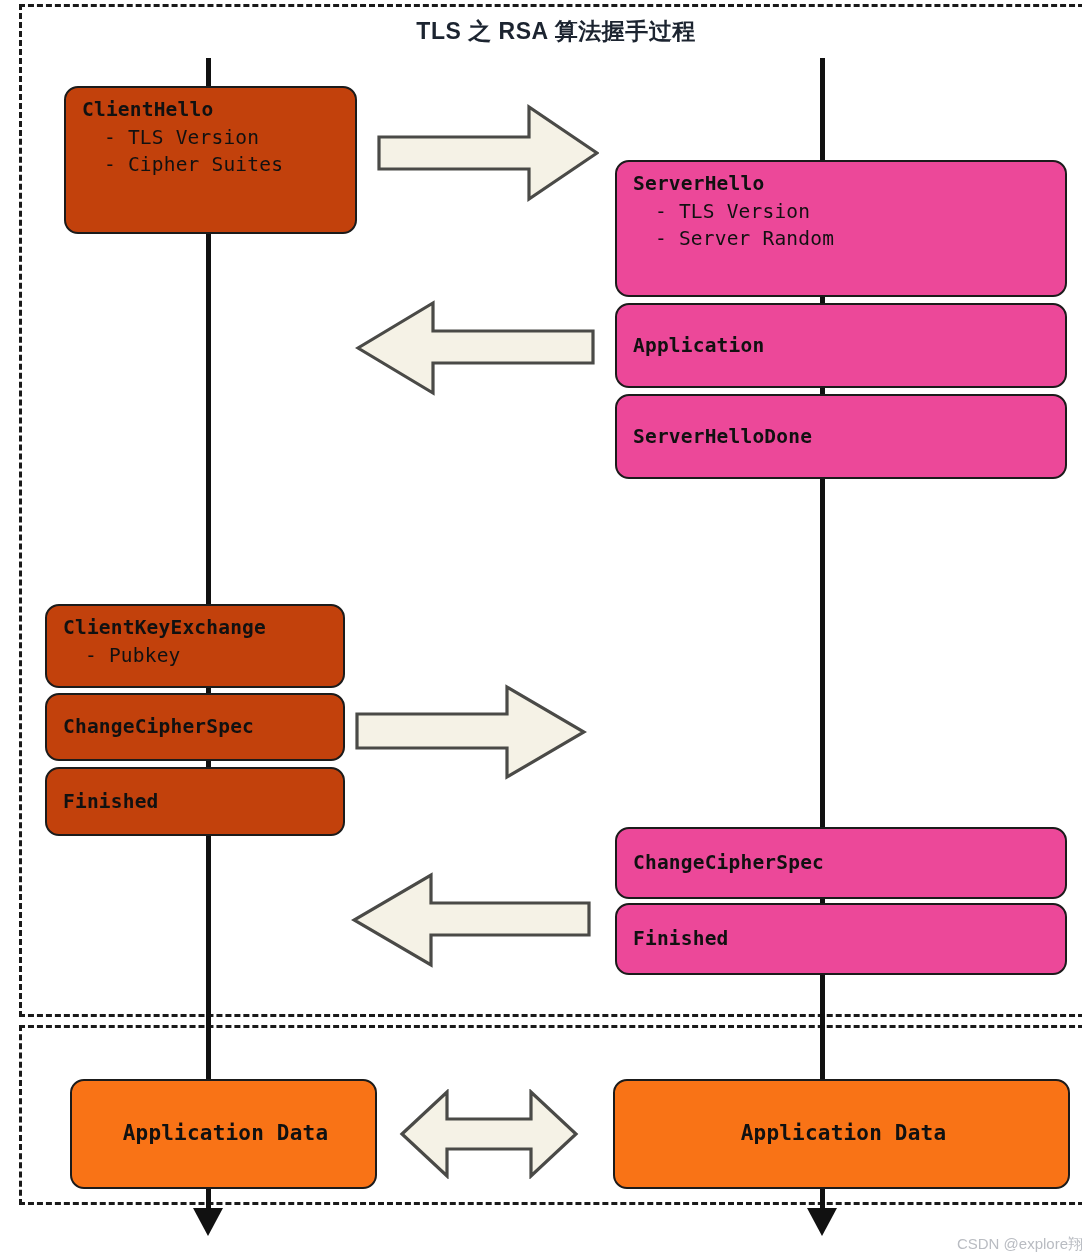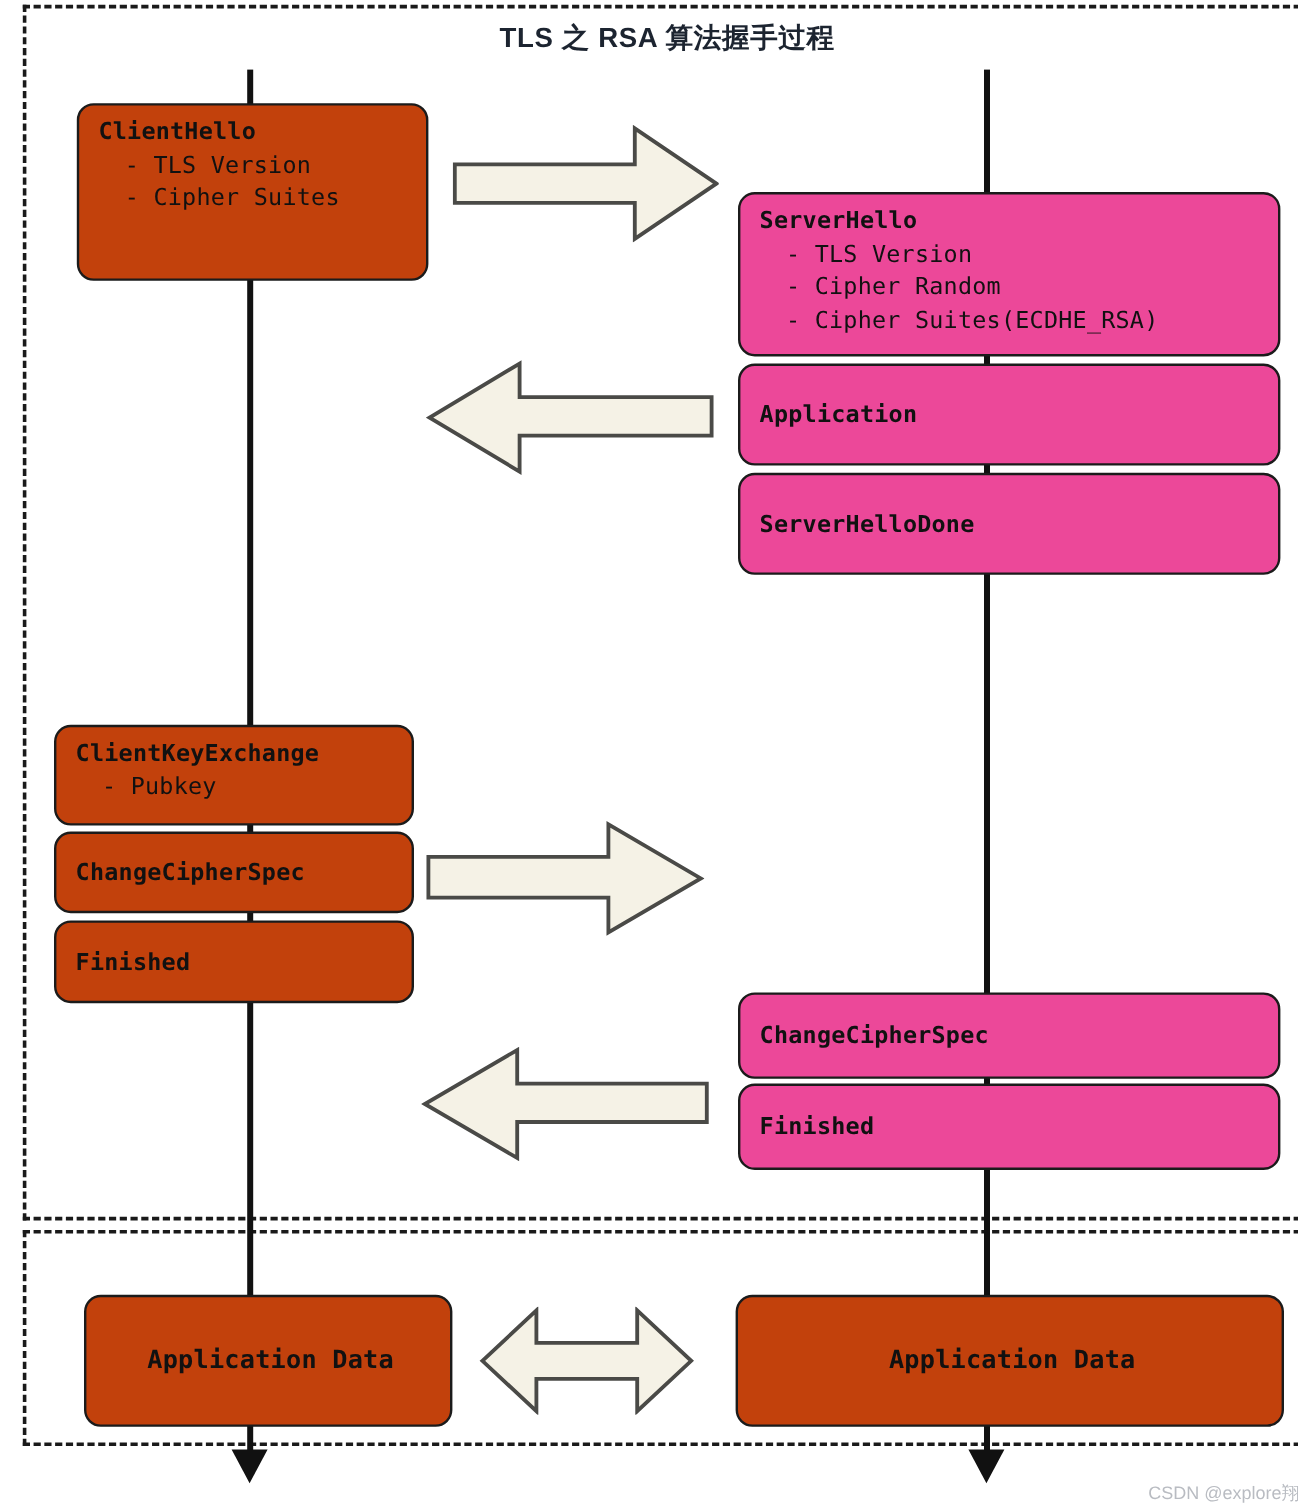--- a/index.html
+++ b/index.html
@@ -81,21 +81,21 @@
     white-space: nowrap;
   }
   .msgbox .itm {
     font-size: 19.5px;
     padding-left: 22px;
     white-space: nowrap;
     letter-spacing: 0.2px;
   }
   .client-fill { background: #c2410c; }
   .server-fill { background: #ec4899; }
-  .app-fill    { background: #c2410c; }
+  .app-fill    { background: #f97316; }
 
   
   #box-clienthello { left: 49px; top: 86px; width: 293px; height: 148px; }
   
   #box-serverhello      { left: 600px; top: 160px; width: 452px; height: 137px; }
   #box-certificate      { left: 600px; top: 303px; width: 452px; height: 85px;
                           display: flex; align-items: center; }
   #box-serverhellodone  { left: 600px; top: 394px; width: 452px; height: 85px;
                           display: flex; align-items: center; }
   
@@ -156,22 +156,21 @@
 
   <div class="msgbox client-fill" id="box-clienthello">
     <div class="hdr">ClientHello</div>
     <div class="itm">- TLS Version</div>
     <div class="itm">- Cipher Suites</div>
   </div>
 
   <div class="msgbox server-fill" id="box-serverhello">
     <div class="hdr">ServerHello</div>
     <div class="itm">- TLS Version</div>
-    <div class="itm">- Cipher Random</div>
-    <div class="itm">- Cipher Suites(ECDHE_RSA)</div>
+    <div class="itm">- Server Random</div>
   </div>
 
   <div class="msgbox server-fill" id="box-certificate">
     <div class="hdr">Application</div>
   </div>
 
   <div class="msgbox server-fill" id="box-serverhellodone">
     <div class="hdr">ServerHelloDone</div>
   </div>
 

